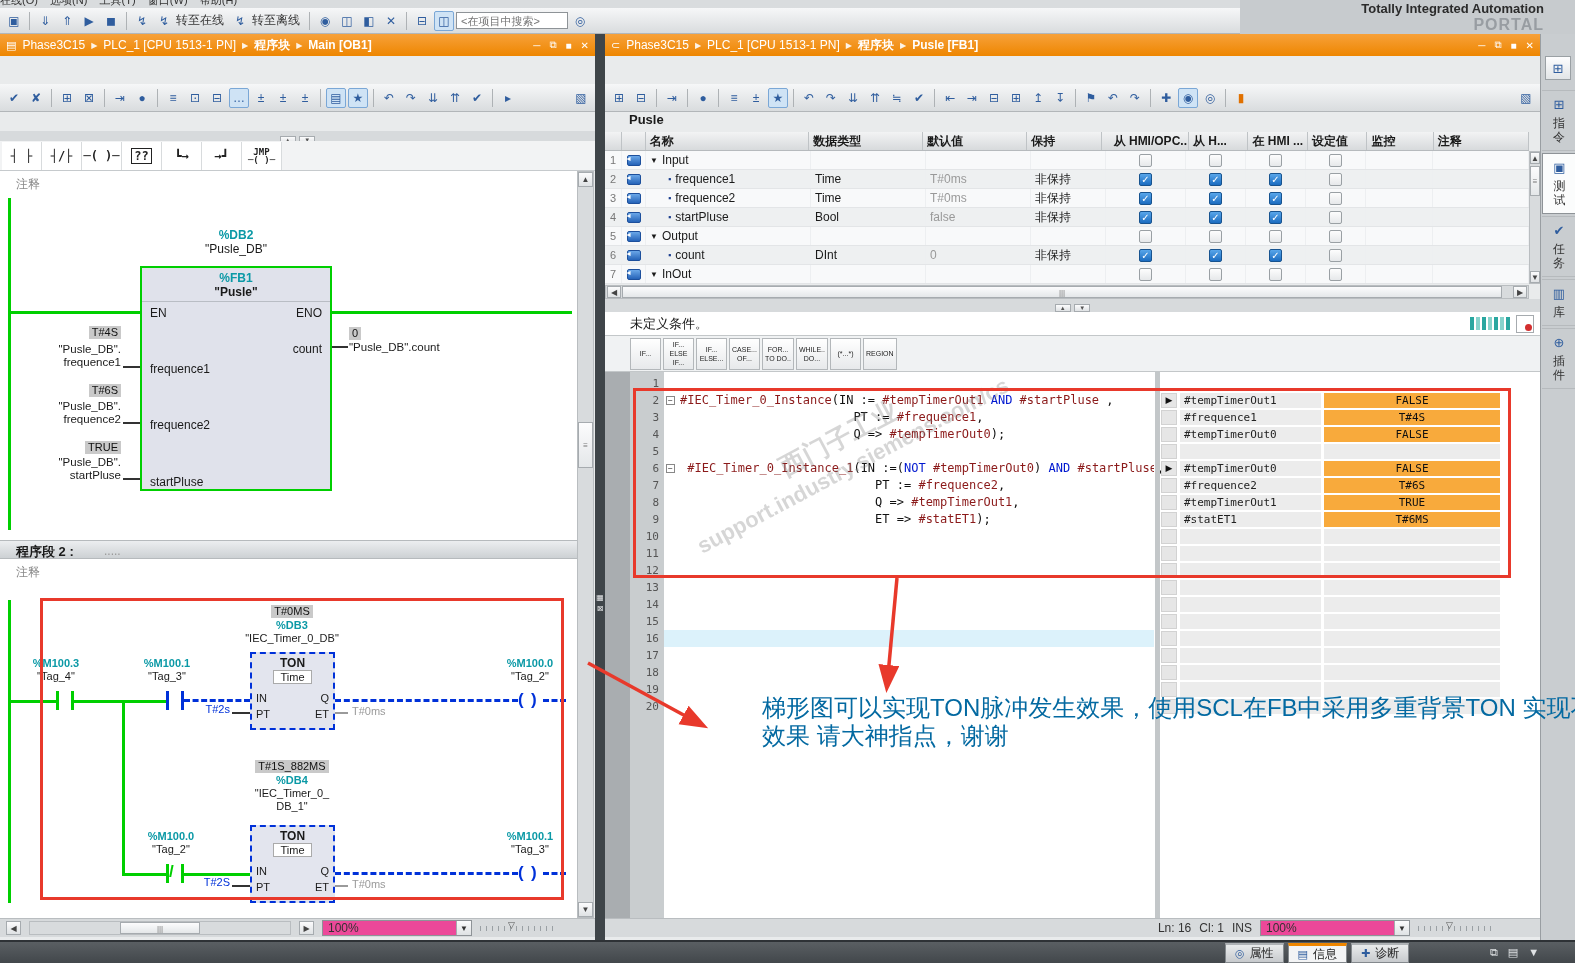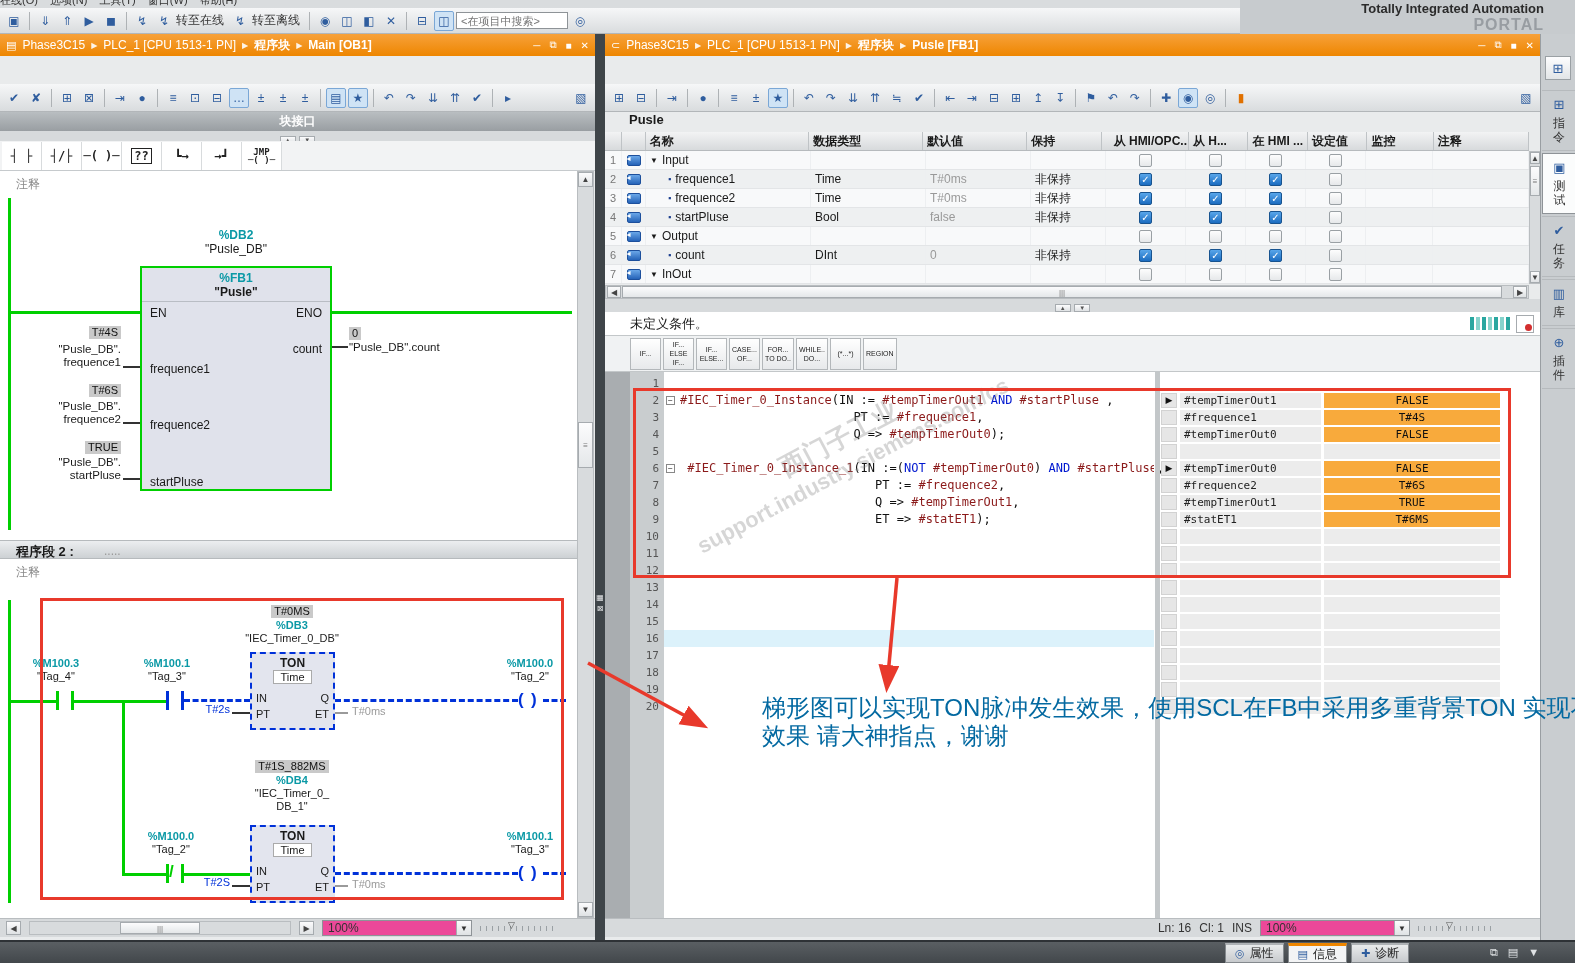--- a/index.html
+++ b/index.html
@@ -194,21 +194,20 @@
       <span class="tsep"></span>
       <span class="ticon">↶</span>
       <span class="ticon">↷</span>
       <span class="ticon">⇊</span>
       <span class="ticon">⇈</span>
       <span class="ticon">✔</span>
       <span class="tsep"></span>
       <span class="ticon">▸</span>
       <span class="ticon" style="margin-left: auto;">▧</span>
     </div>
-  <div class="abs bar-gray" style="left:0;top:112px;width:595px;height:19px">块接口</div>
   <div class="abs" style="left:0;top:131px;width:595px;height:10px;background:#d7dadc;text-align:center">
     <span class="minibtn">▲</span>
     <span class="minibtn">▼</span>
   </div>
   <div class="abs favbar" id="favBar" style="left:0;top:141px;width:595px;height:30px">
       <div class="fav">
         <div>┤ ├</div>
       </div>
       <div class="fav">
         <div>┤/├</div>

